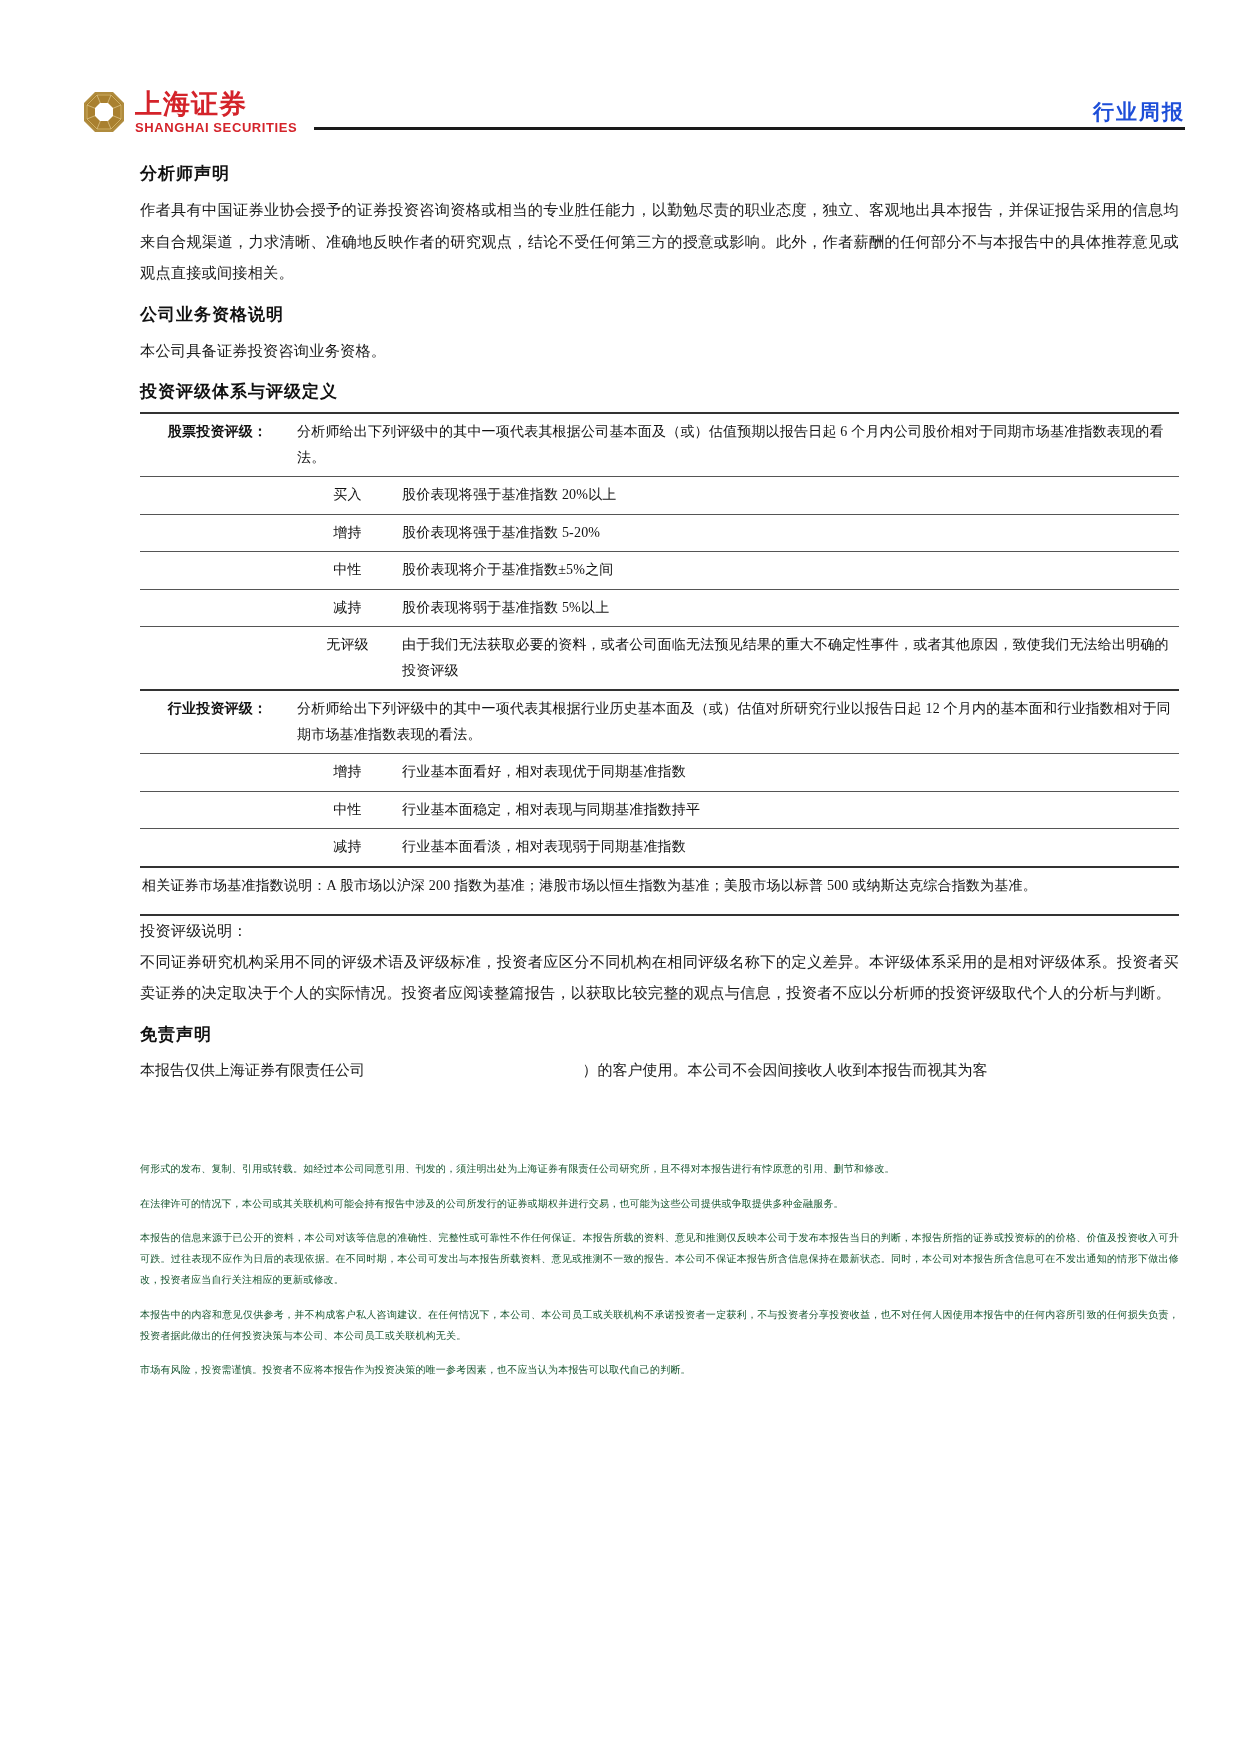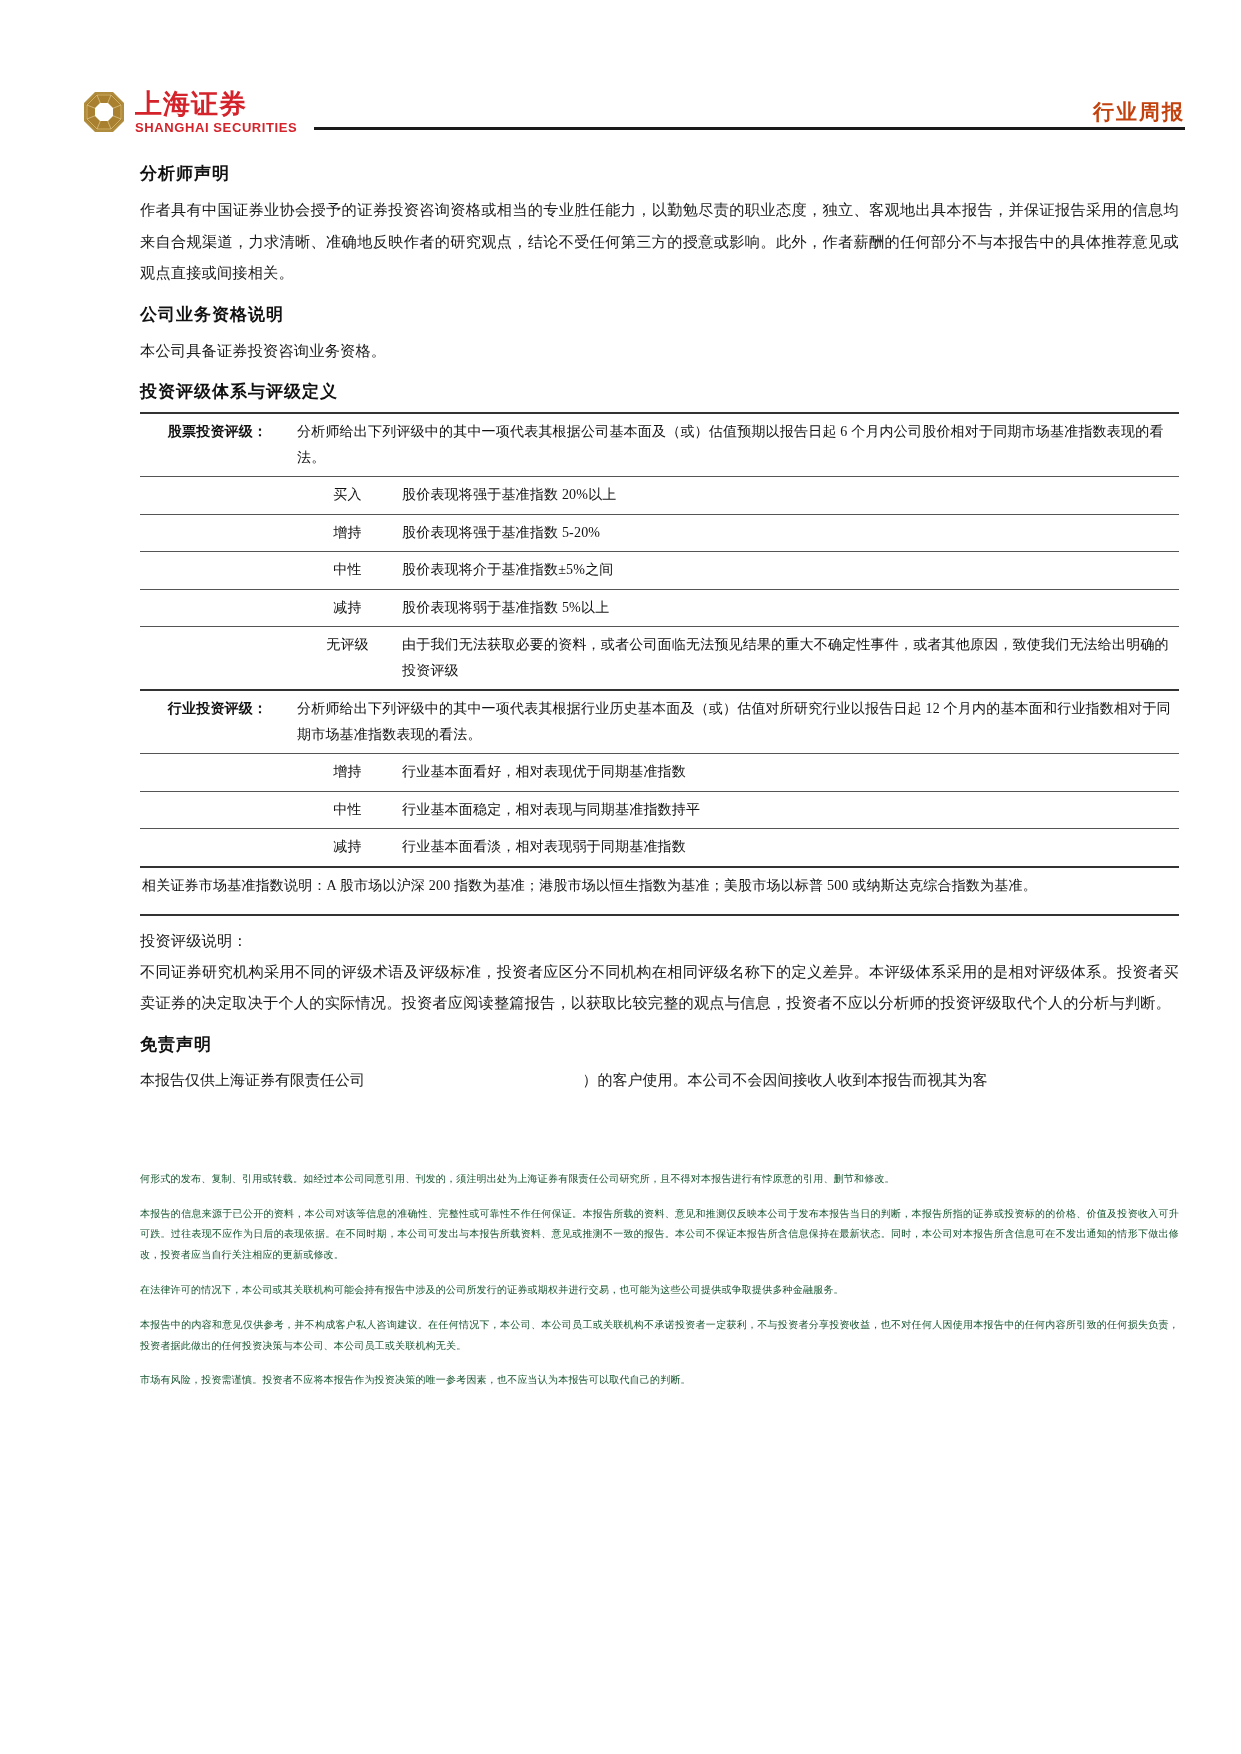--- a/index.html
+++ b/index.html
@@ -64,21 +64,21 @@
     font-size:13px;
     font-weight:bold;
     color:#d4232a;
     letter-spacing:0.6px;
     margin-top:3px;
   }
   .header-title {
     font-family:"DejaVu Serif","Liberation Serif",serif;
     font-size:21px;
     font-weight:bold;
-    color:#c2410c;
+    color:#1d4ed8;
     letter-spacing:2px;
     padding-bottom:14px;
   }
   .header-rule {
     position:absolute;
     left:232px;
     right:0;
     bottom:10px;
     border-bottom:3px solid #1a1a1a;
   }
@@ -273,32 +273,32 @@
           <td class="rating-desc">行业基本面看淡，相对表现弱于同期基准指数</td>
         </tr>
 
         <tr class="rule-thick">
           <td class="full-note" colspan="3">相关证券市场基准指数说明：A 股市场以沪深 200 指数为基准；港股市场以恒生指数为基准；美股市场以标普 500 或纳斯达克综合指数为基准。</td>
         </tr>
       </tbody>
     </table>
     <div class="tbl-bottom"></div>
 
-    <p class="body-text tight" style="margin-top:10px;margin-bottom:0;">投资评级说明：</p>
+    <p class="body-text tight" style="margin-bottom:0;">投资评级说明：</p>
     <p class="body-text">不同证券研究机构采用不同的评级术语及评级标准，投资者应区分不同机构在相同评级名称下的定义差异。本评级体系采用的是相对评级体系。投资者买卖证券的决定取决于个人的实际情况。投资者应阅读整篇报告，以获取比较完整的观点与信息，投资者不应以分析师的投资评级取代个人的分析与判断。</p>
 
     <h2 class="section-title">免责声明</h2>
     <p class="disclaimer-lead">
       <span>本报告仅供上海证券有限责任公司</span>
       <span class="client-blank"></span>
       <span>）的客户使用。本公司不会因间接收人收到本报告而视其为客</span>
     </p>
 
     <div class="gap-block"></div>
 
     <p class="disclaimer-para">何形式的发布、复制、引用或转载。如经过本公司同意引用、刊发的，须注明出处为上海证券有限责任公司研究所，且不得对本报告进行有悖原意的引用、删节和修改。</p>
+    <p class="disclaimer-para">在法律许可的情况下，本公司或其关联机构可能会持有报告中涉及的公司所发行的证券或期权并进行交易，也可能为这些公司提供或争取提供多种金融服务。</p>
     <p class="disclaimer-para">本报告的信息来源于已公开的资料，本公司对该等信息的准确性、完整性或可靠性不作任何保证。本报告所载的资料、意见和推测仅反映本公司于发布本报告当日的判断，本报告所指的证券或投资标的的价格、价值及投资收入可升可跌。过往表现不应作为日后的表现依据。在不同时期，本公司可发出与本报告所载资料、意见或推测不一致的报告。本公司不保证本报告所含信息保持在最新状态。同时，本公司对本报告所含信息可在不发出通知的情形下做出修改，投资者应当自行关注相应的更新或修改。</p>
-    <p class="disclaimer-para">在法律许可的情况下，本公司或其关联机构可能会持有报告中涉及的公司所发行的证券或期权并进行交易，也可能为这些公司提供或争取提供多种金融服务。</p>
     <p class="disclaimer-para">本报告中的内容和意见仅供参考，并不构成客户私人咨询建议。在任何情况下，本公司、本公司员工或关联机构不承诺投资者一定获利，不与投资者分享投资收益，也不对任何人因使用本报告中的任何内容所引致的任何损失负责，投资者据此做出的任何投资决策与本公司、本公司员工或关联机构无关。</p>
     <p class="disclaimer-para">市场有风险，投资需谨慎。投资者不应将本报告作为投资决策的唯一参考因素，也不应当认为本报告可以取代自己的判断。</p>
 
   </div>
 </div>
 
 </body></html>

